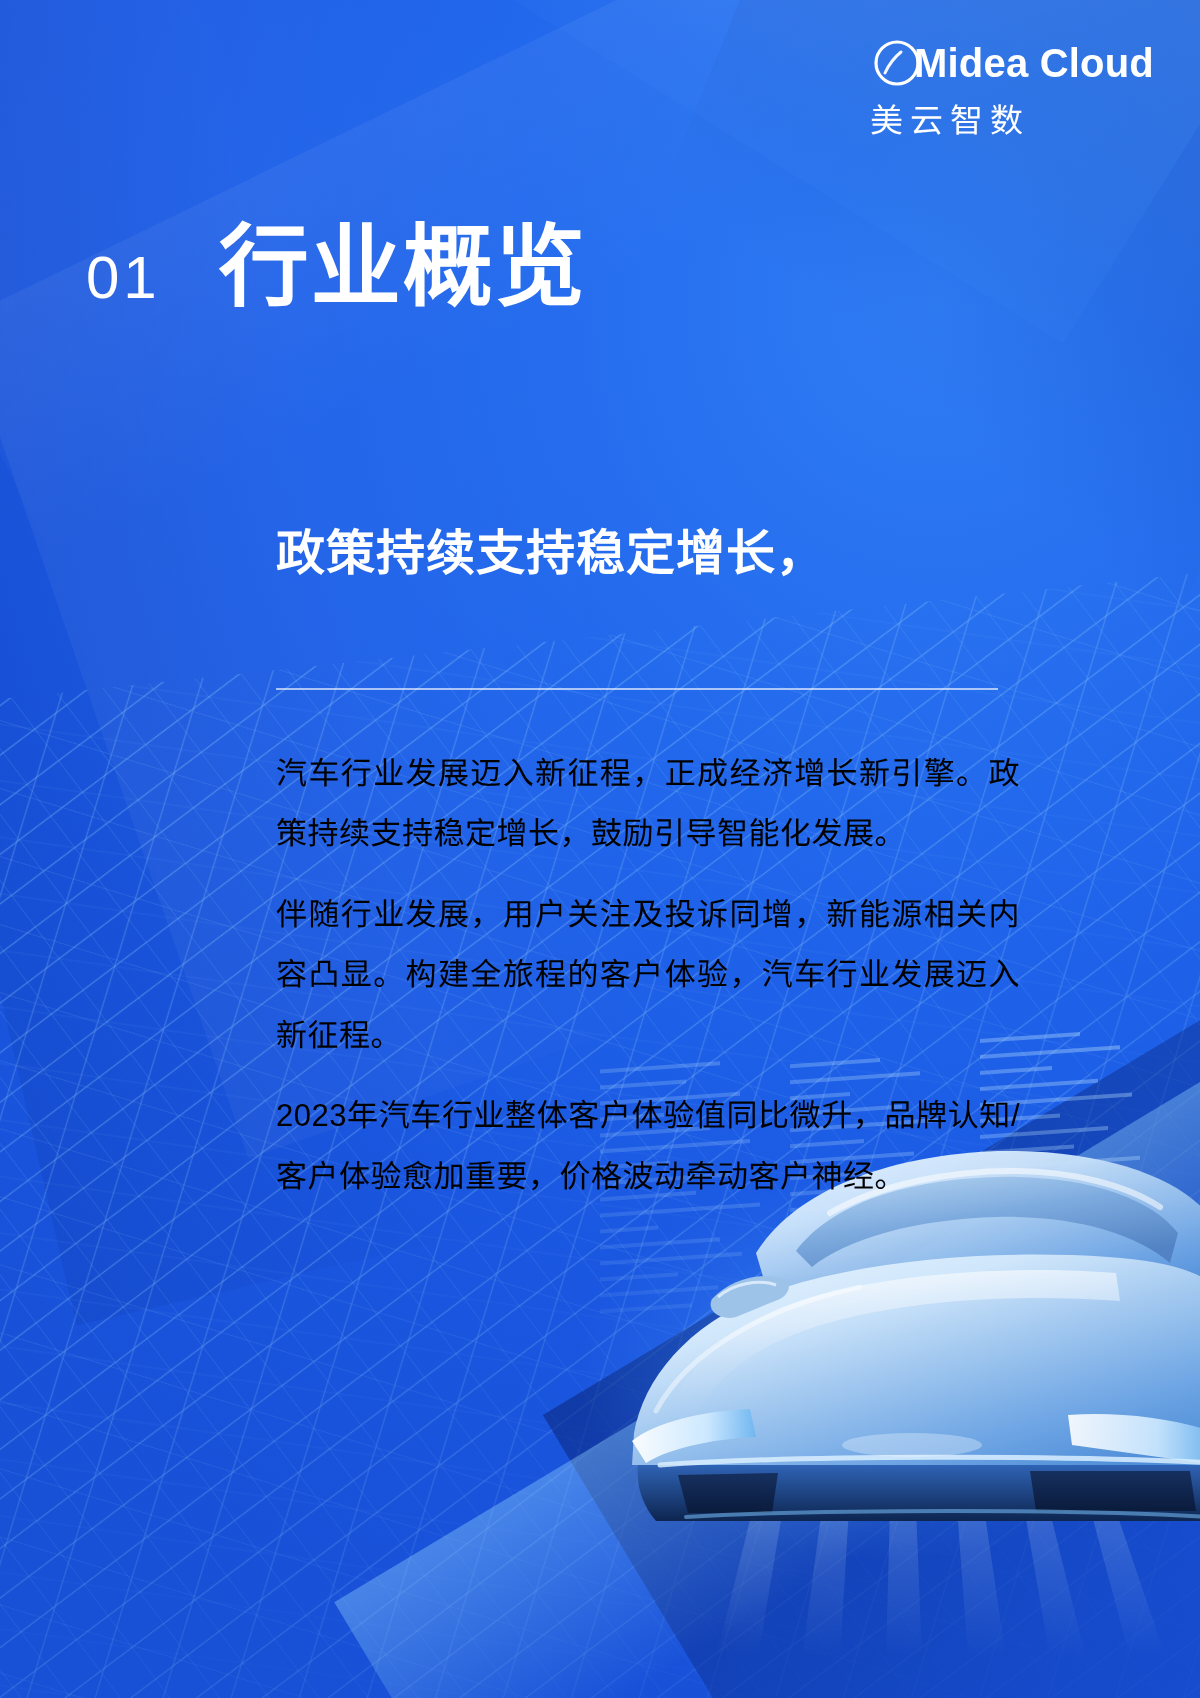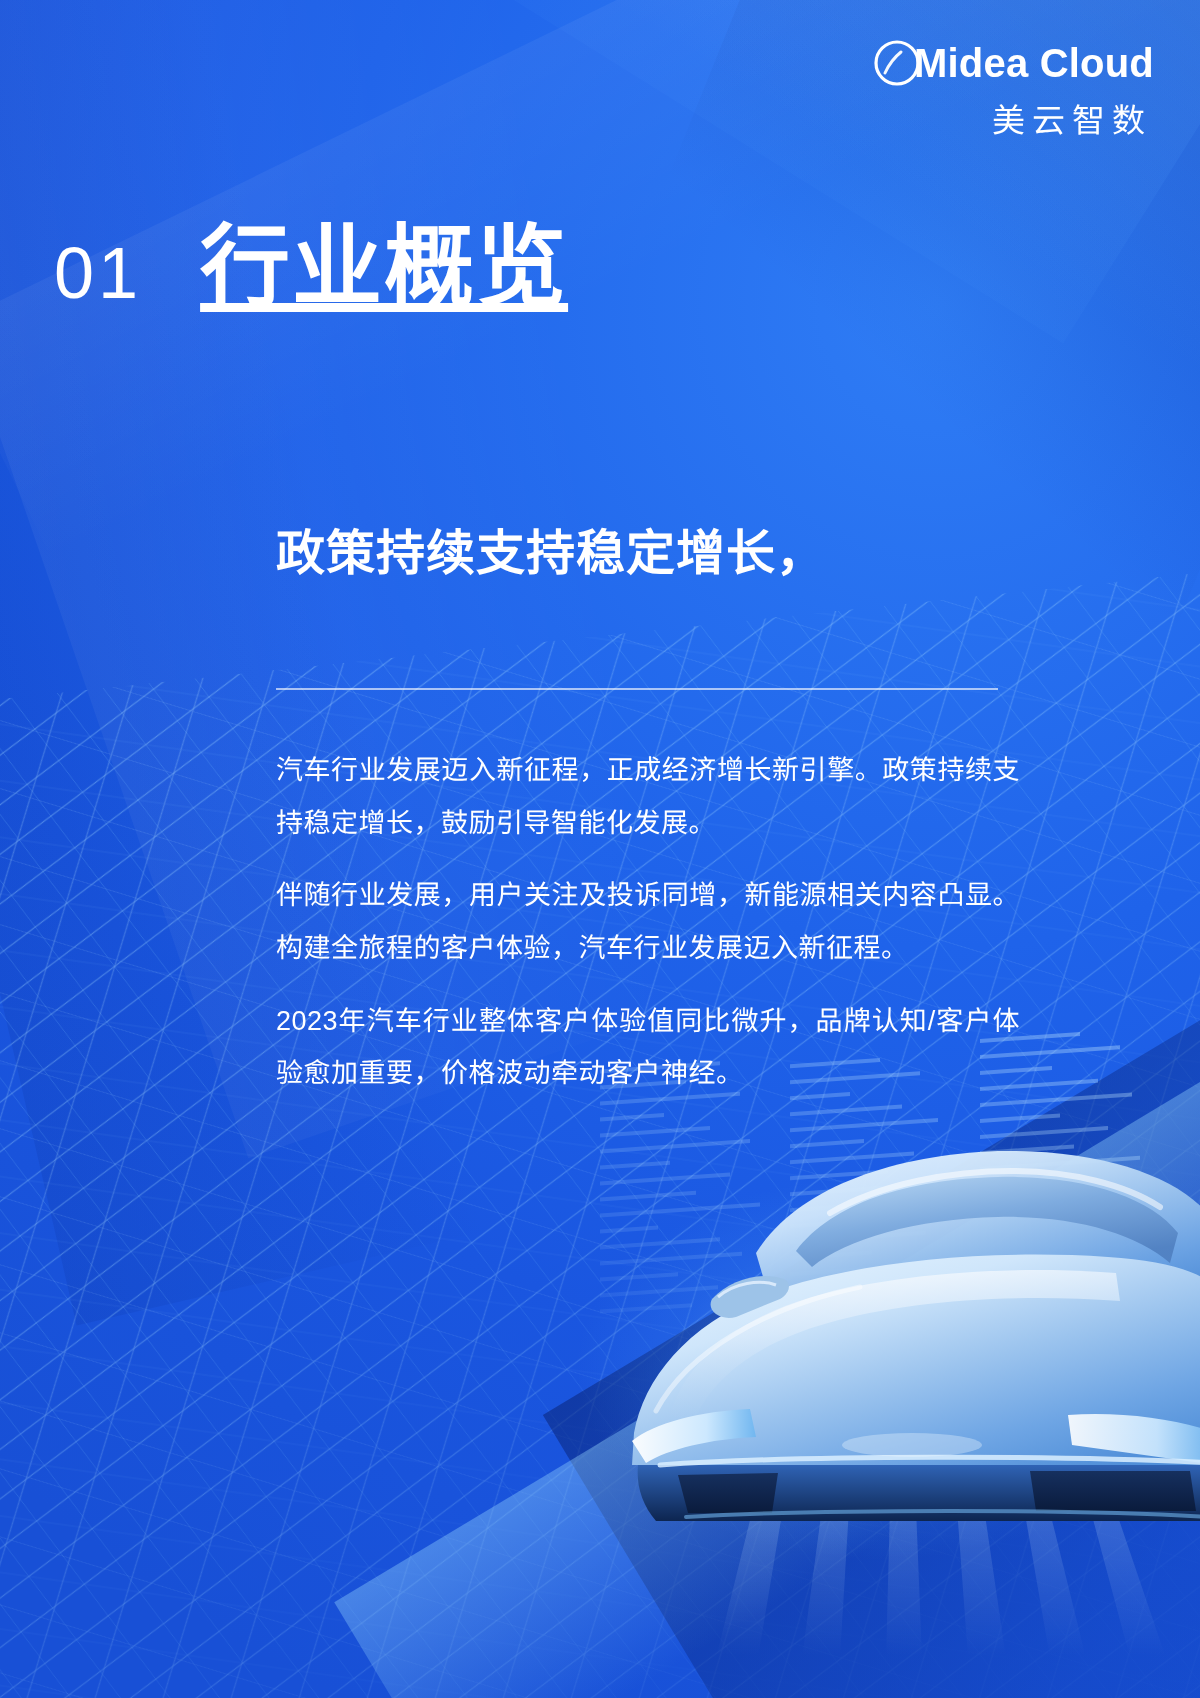--- a/index.html
+++ b/index.html
@@ -105,65 +105,64 @@
     position:absolute;right:-20px;bottom:175px;width:660px;height:430px;
   }
   .car svg{display:block;width:100%;height:100%;}
 
   
   .content{position:absolute;inset:0;}
 
   
   .logo{
     position:absolute;right:46px;top:36px;
-    display:flex;flex-direction:column;align-items:flex-end;
+    display:flex;flex-direction:column;
     color:#ffffff;
   }
   .logo-row{display:flex;align-items:center;gap:2px;}
   .logo-mark{width:54px;height:54px;position:relative;margin-right:-12px;}
   .logo-mark svg{display:block;}
   .logo-en{
     font-size:40px;font-weight:700;letter-spacing:.2px;line-height:1;
     color:#fff;
   }
   .logo-cn{
     font-size:33px;font-weight:400;letter-spacing:7px;line-height:1;
     margin-top:14px;margin-right:2px;color:#fff;
   }
 
   
   .section-head{
     position:absolute;left:54px;top:222px;
     display:flex;align-items:baseline;color:#fff;white-space:nowrap;
   }
   .sec-num{
-    font-size:72px;font-weight:400;letter-spacing:4px;line-height:1;
+    font-size:60px;font-weight:400;letter-spacing:4px;line-height:1;margin-left:32px;
   }
   .sec-title{
     font-size:90px;font-weight:800;letter-spacing:2px;line-height:1;
     margin-left:58px;
-    text-decoration:underline;
   }
 
   
   .subtitle{
     position:absolute;left:276px;top:520px;width:740px;color:#fff;
     font-size:49px;font-weight:800;line-height:1.38;letter-spacing:1px;
   }
   .subtitle div{white-space:nowrap;}
 
   .rule{
     position:absolute;left:276px;top:688px;width:722px;height:2px;
     background:rgba(255,255,255,.62);
   }
 
   
   .body{
-    position:absolute;left:276px;top:744px;width:744px;color:#ffffff;
-    font-size:27px;line-height:1.95;letter-spacing:.5px;font-weight:400;
+    position:absolute;left:276px;top:744px;width:744px;color:#000000;
+    font-size:31px;line-height:1.95;letter-spacing:.5px;font-weight:400;
   }
   .body p{margin:0 0 20px 0;text-align:justify;text-justify:inter-ideograph;}
   .body p:last-child{margin-bottom:0;}
 </style>
 </head>
 <body>
 
 <div class="bg">
   <div class="bg-base"></div>
   <div class="shard-dark"></div>

